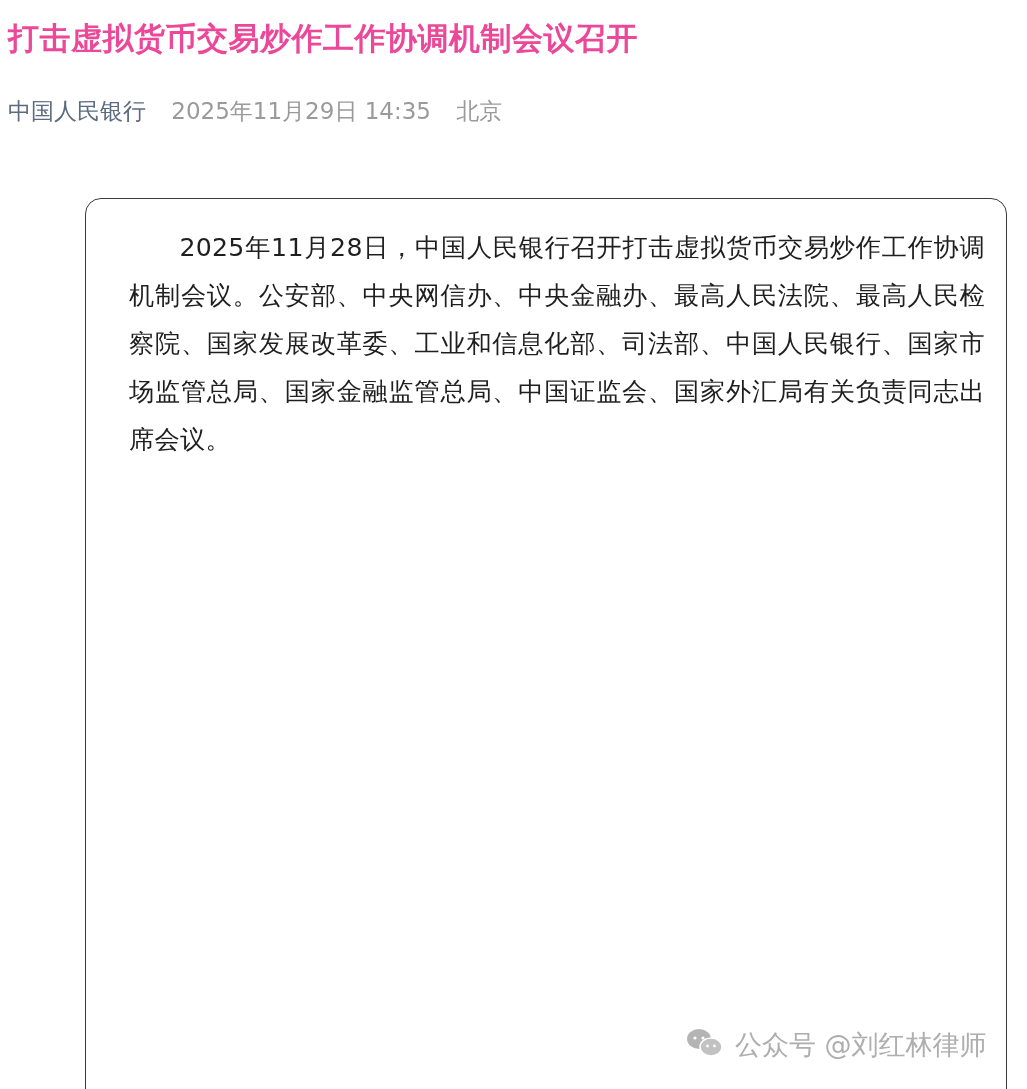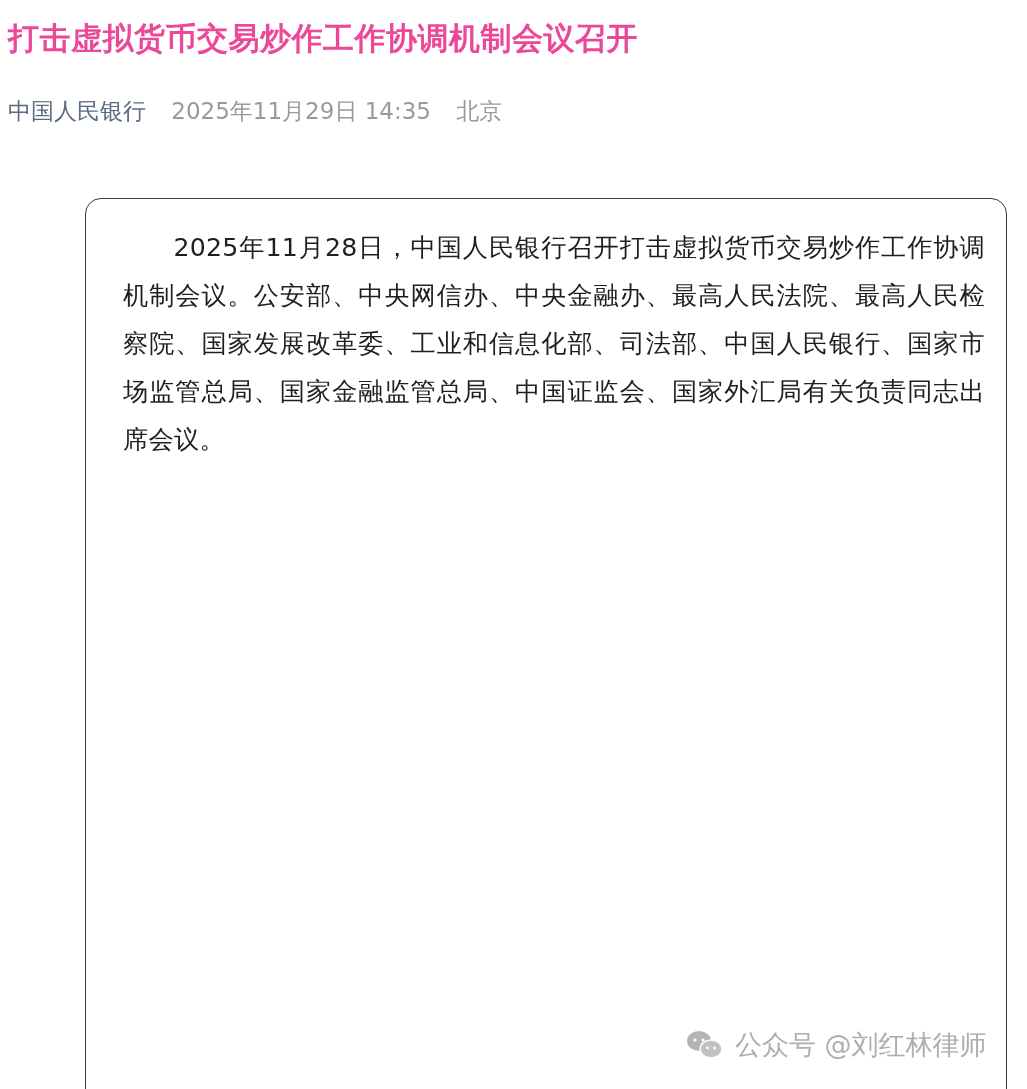--- a/index.html
+++ b/index.html
@@ -24,25 +24,25 @@
       position: absolute; left: 85px; top: 198px;
       width: 922px; height: 960px;
       border: 1.5px solid #3a3a3a; border-radius: 16px;
       box-sizing: border-box; background: #fff;
     }
     .content {
       position: absolute; left: 113px; top: 224px; width: 872px;
       font-size: 25.2px; line-height: 48px; color: #1f1f1f;
       text-align: justify; letter-spacing: 0.3px;
     }
-    .content p { margin: 0 0 38px 10px; text-indent: 2em; }
+    .content p { margin: 0 0 38px 16px; text-indent: 2em; }
     .watermark {
       position: absolute; left: 685px; top: 1027px;
       font-size: 27px; color: #a0a0a0; white-space: nowrap;
-      display: flex; align-items: center; opacity: 0.85;
+      display: flex; opacity: 0.85;
     }
     .watermark svg { margin-right: 10px; }
   </style>
 </head>
 <body>
 
 <h1 class="title">打击虚拟货币交易炒作工作协调机制会议召开</h1>
 
 <div class="meta">
   <span class="source">中国人民银行</span>

